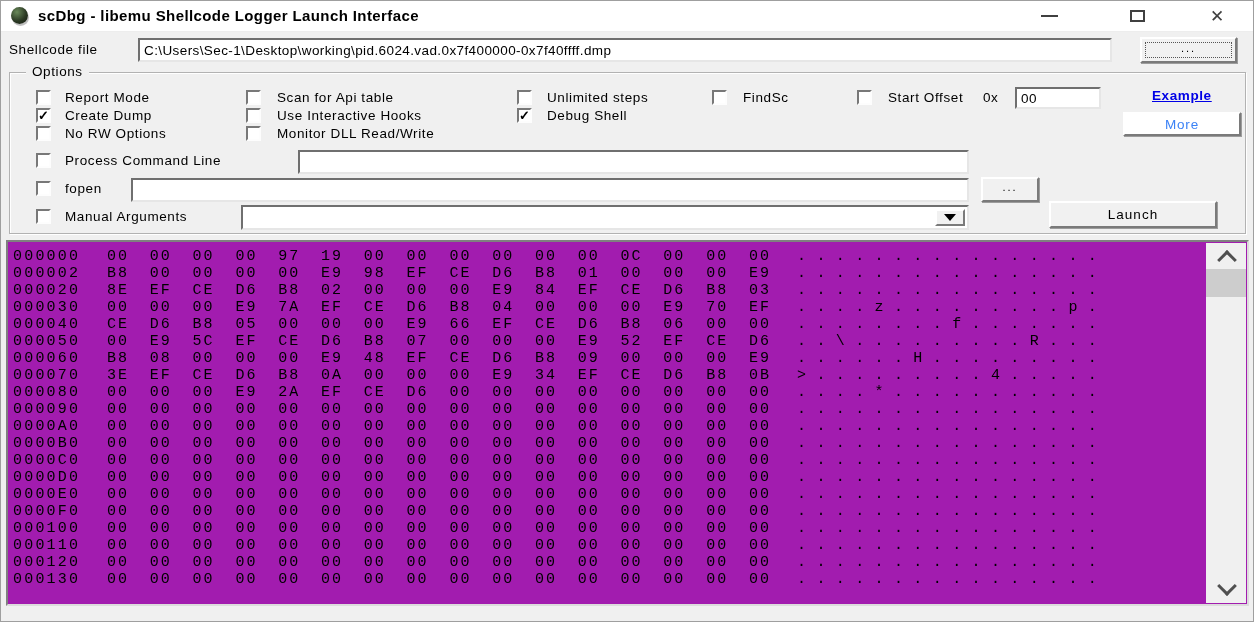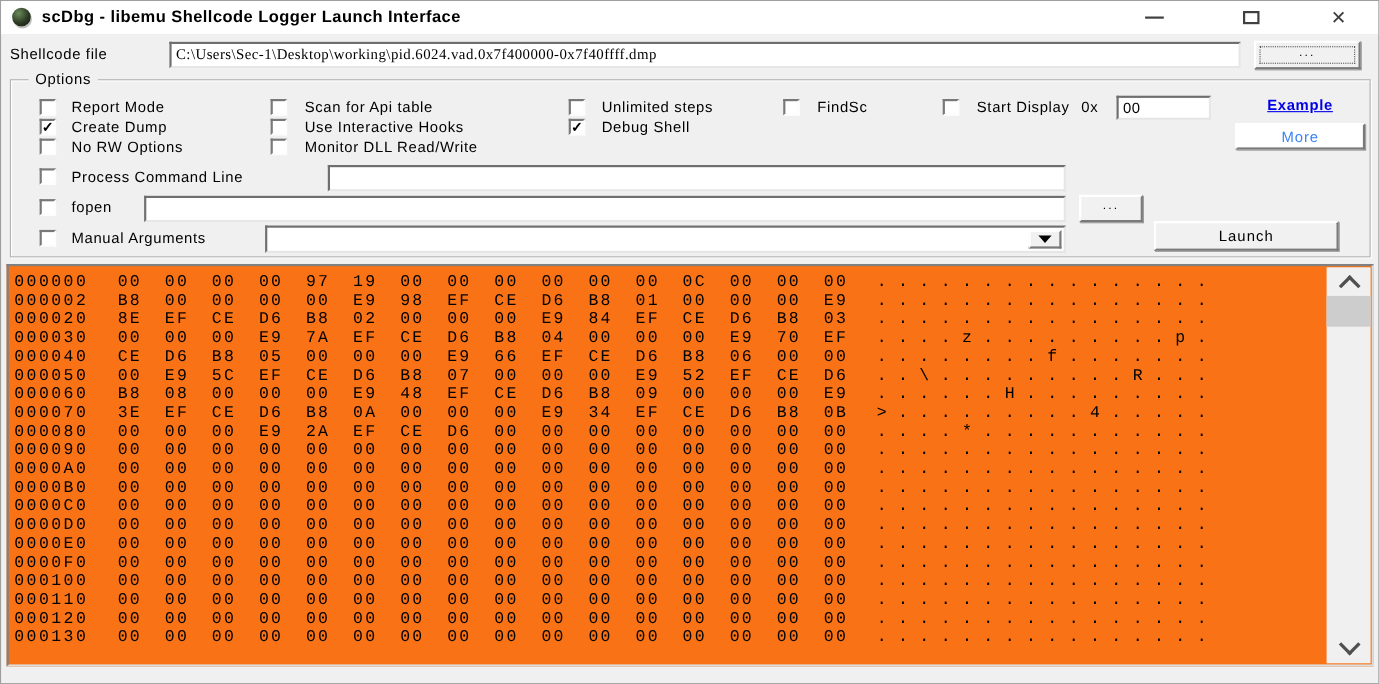--- a/index.html
+++ b/index.html
@@ -37,21 +37,21 @@
     border:2px solid; border-color:#787878 #fdfdfd #fdfdfd #787878;
     font-size:13px; font-weight:700; line-height:11px; text-align:center; color:#000; }
   .link { position:absolute; color:#0000e6; font-weight:700; font-size:13.5px; letter-spacing:.6px;
     text-decoration:underline; cursor:pointer;padding-left:18px; }
   .more-btn { background:#ffffff; color:#3b82f6; font-weight:400; letter-spacing:.8px; }
   .combo-arrow { position:absolute; right:2px; top:2px; bottom:2px; width:30px; background:#f1f1f1;
     border:2px solid; border-color:#ffffff #7a7a7a #7a7a7a #ffffff; box-sizing:border-box;
     display:flex; align-items:center; justify-content:center; }
   .combo-arrow .tri { width:0; height:0; border-left:6px solid transparent; border-right:6px solid transparent; border-top:7px solid #000; }
   
-  .hexview { position:absolute; box-sizing:border-box; background:#f97316; border:2px solid;
+  .hexview { position:absolute; box-sizing:border-box; background:#a21caf; border:2px solid;
     border-color:#808080 #dcdcdc #dcdcdc #808080; }
   .hexcontent { position:absolute; left:0; top:6px; right:44px; bottom:0; overflow:hidden;
     font-family:"Liberation Mono", monospace; font-size:15px; }
   .hexrow { position:relative; height:17px; line-height:17px; white-space:nowrap; }
   .hexoff { position:absolute; left:5px; letter-spacing:2.2px; }
   .hexbytes { position:absolute; left:99px; }
   .byte { display:inline-block; width:42.8px; letter-spacing:2px; }
   .hexascii { position:absolute; left:789px; }
   .achar { display:inline-block; width:19.4px; }
   .scrollbar { position:absolute; right:1px; top:1px; bottom:1px; width:40px; background:#f0f0f0; }
@@ -73,21 +73,21 @@
     </div>
     <div class="caption-btn" style="left:1094px;width:84px">
       <div class="glyph-max"></div>
     </div>
     <div class="caption-btn" style="left:1178px;width:76px">
       <span class="glyph-close">✕</span>
     </div>
   </div>
 
   <div class="label" style="left:8px;top:41px">Shellcode file</div>
-  <input class="sunken" style="left: 153px; top: 37px; width: 974px; height: 24px; font-family: Liberation Serif, serif;" readonly="" value="C:\Users\Sec-1\Desktop\working\pid.6024.vad.0x7f400000-0x7f40ffff.dmp">
+  <input class="sunken" style="left: 137px; top: 37px; width: 974px; height: 24px;" readonly="" value="C:\Users\Sec-1\Desktop\working\pid.6024.vad.0x7f400000-0x7f40ffff.dmp">
   <div class="btn" style="left:1139px;top:36px;width:97px;height:26px">
     <div class="focus-rect">
       <span class="browse-dots">...</span>
     </div>
   </div>
 
   <div class="groupbox" style="left:8px;top:71px;width:1237px;height:162px">
     <div class="gb-legend">Options</div>
   </div>
 
@@ -106,21 +106,21 @@
   <div class="label" style="left:276px;top:125px">Monitor DLL Read/Write</div>
 
   <span class="cb" style="left:516px;top:89px"></span>
   <div class="label" style="left:546px;top:89px">Unlimited steps</div>
   <span class="cb checked" style="left:516px;top:107px">✓</span>
   <div class="label" style="left:546px;top:107px">Debug Shell</div>
 
   <span class="cb" style="left:711px;top:89px"></span>
   <div class="label" style="left:742px;top:89px">FindSc</div>
   <span class="cb" style="left:856px;top:89px"></span>
-  <div class="label" style="left:887px;top:89px">Start Display</div>
+  <div class="label" style="left:887px;top:89px">Start Offset</div>
   <div class="label" style="left:982px;top:89px">0x</div>
   <input class="sunken" style="left: 1014px; top: 86px; width: 86px; height: 22px;" readonly="" value="00">
 
   <div class="link" style="left:1133px;top:87px">Example</div>
   <div class="btn more-btn" style="left:1122px;top:111px;width:118px;height:24px">
     <span>More</span>
   </div>
 
   <span class="cb" style="left:35px;top:152px"></span>
   <div class="label" style="left:64px;top:152px">Process Command Line</div>

